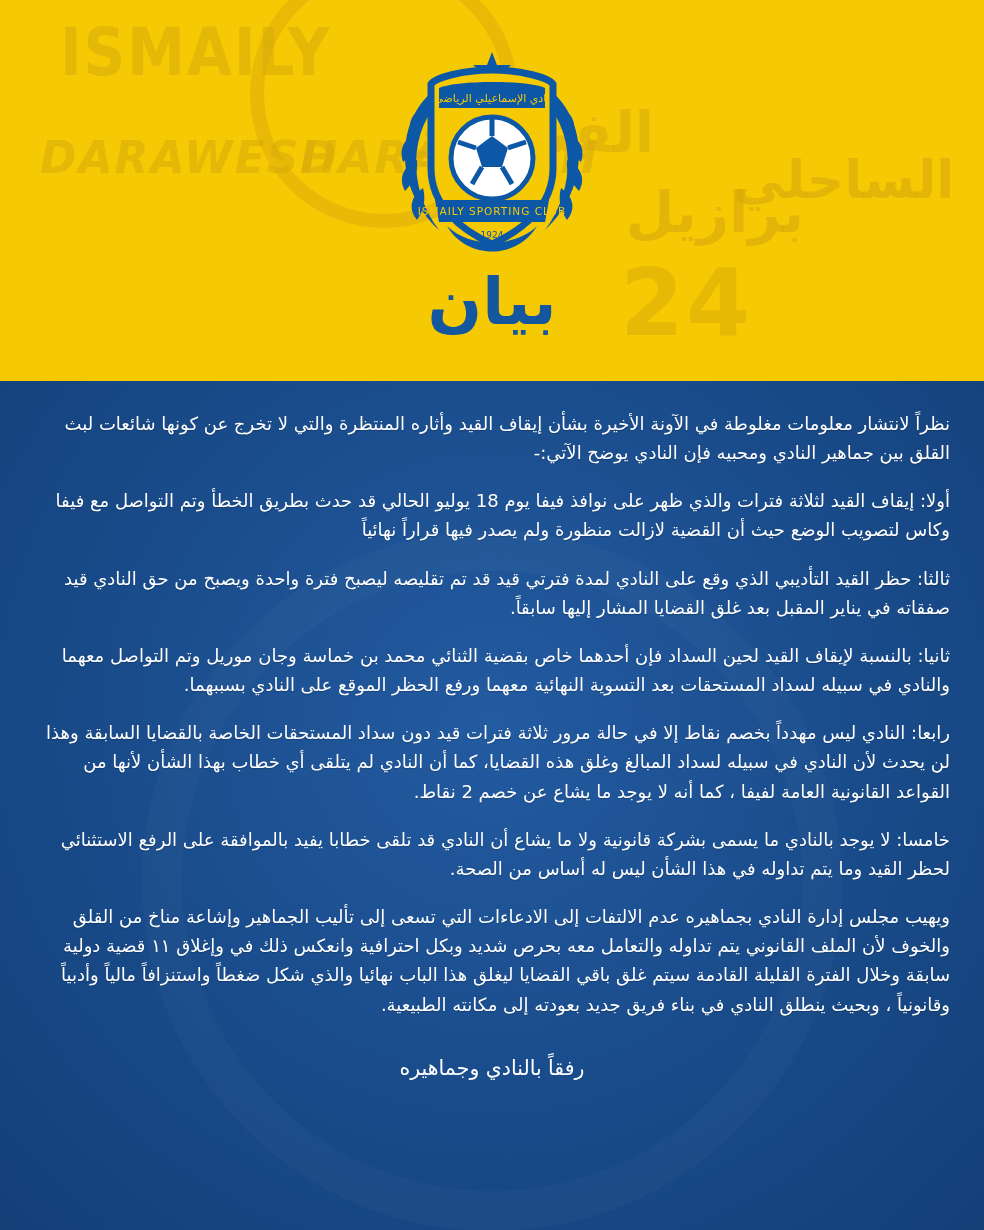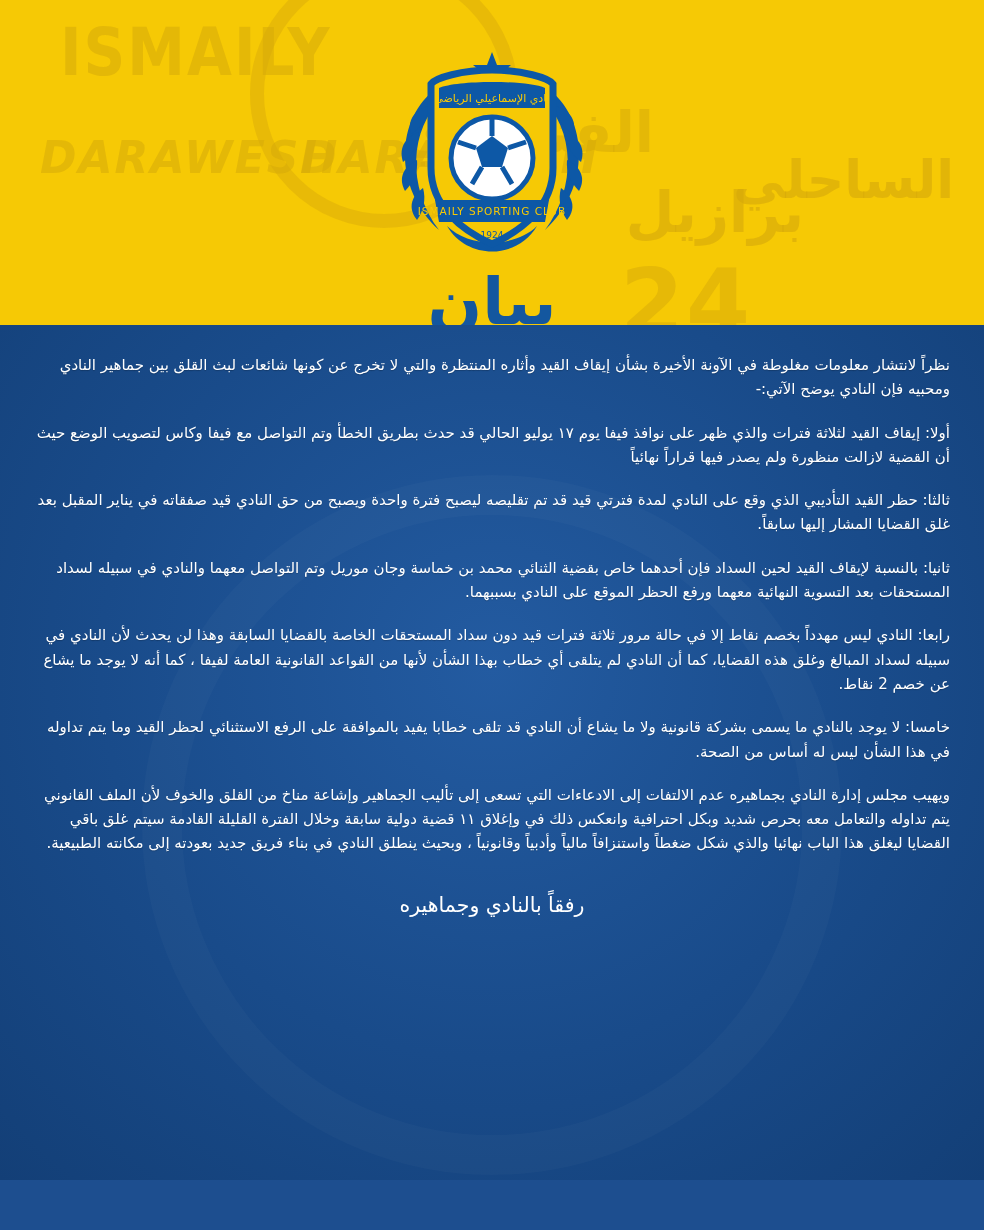--- a/index.html
+++ b/index.html
@@ -18,21 +18,21 @@
     position: relative;
     width: 984px;
     height: 1230px;
     overflow: hidden;
   }
 
   
   .header {
     position: relative;
     width: 100%;
-    height: 325px;
+    height: 381px;
     background: #f6c905;
     overflow: hidden;
     text-decoration: underline;
   }
 
   
   .wm {
     position: absolute;
     color: rgba(214, 169, 10, 0.55);
     font-weight: 700;
@@ -143,21 +143,21 @@
   }
 
   .content {
     position: relative;
     padding: 28px 34px 20px 34px;
     z-index: 2;
   }
 
   .para {
     color: #ffffff;
-    font-size: 15px;
+    font-size: 18px;
     line-height: 1.62;
     text-align: right;
     margin: 0 0 19px 0;
     direction: rtl;
     text-shadow: 0 1px 1px rgba(0,0,0,0.20);
   }
   .para:last-child { margin-bottom: 0; }
 
   .signoff {
     color: #ffffff;
@@ -217,21 +217,21 @@
       </svg>
     </div>
 
     <div class="title">بيان</div>
   </div>
 
   <div class="body-block">
     <div class="body-wm"></div>
     <div class="content">
       <p class="para">نظراً لانتشار معلومات مغلوطة في الآونة الأخيرة بشأن إيقاف القيد وأثاره المنتظرة والتي لا تخرج عن كونها شائعات لبث القلق بين جماهير النادي ومحبيه فإن النادي يوضح الآتي:-</p>
-      <p class="para">أولا: إيقاف القيد لثلاثة فترات والذي ظهر على نوافذ فيفا يوم ١٧ يوليو الحالي قد حدث بطريق الخطأ وتم التواصل مع فيفا وكاس لتصويب الوضع حيث أن القضية لازالت منظورة ولم يصدر فيها قراراً نهائياً</p>
+      <p class="para">أولا: إيقاف القيد لثلاثة فترات والذي ظهر على نوافذ فيفا يوم 18 يوليو الحالي قد حدث بطريق الخطأ وتم التواصل مع فيفا وكاس لتصويب الوضع حيث أن القضية لازالت منظورة ولم يصدر فيها قراراً نهائياً</p>
       <p class="para">ثالثا: حظر القيد التأديبي الذي وقع على النادي لمدة فترتي قيد قد تم تقليصه ليصبح فترة واحدة ويصبح من حق النادي قيد صفقاته في يناير المقبل بعد غلق القضايا المشار إليها سابقاً.</p>
       <p class="para">ثانيا: بالنسبة لإيقاف القيد لحين السداد فإن أحدهما خاص بقضية الثنائي محمد بن خماسة وجان موريل وتم التواصل معهما والنادي في سبيله لسداد المستحقات بعد التسوية النهائية معهما ورفع الحظر الموقع على النادي بسببهما.</p>
       <p class="para">رابعا: النادي ليس مهدداً بخصم نقاط إلا في حالة مرور ثلاثة فترات قيد دون سداد المستحقات الخاصة بالقضايا السابقة وهذا لن يحدث لأن النادي في سبيله لسداد المبالغ وغلق هذه القضايا، كما أن النادي لم يتلقى أي خطاب بهذا الشأن لأنها من القواعد القانونية العامة لفيفا ، كما أنه لا يوجد ما يشاع عن خصم 2 نقاط.</p>
       <p class="para">خامسا: لا يوجد بالنادي ما يسمى بشركة قانونية ولا ما يشاع أن النادي قد تلقى خطابا يفيد بالموافقة على الرفع الاستثنائي لحظر القيد وما يتم تداوله في هذا الشأن ليس له أساس من الصحة.</p>
       <p class="para">ويهيب مجلس إدارة النادي بجماهيره عدم الالتفات إلى الادعاءات التي تسعى إلى تأليب الجماهير وإشاعة مناخ من القلق والخوف لأن الملف القانوني يتم تداوله والتعامل معه بحرص شديد وبكل احترافية وانعكس ذلك في وإغلاق ١١ قضية دولية سابقة وخلال الفترة القليلة القادمة سيتم غلق باقي القضايا ليغلق هذا الباب نهائيا والذي شكل ضغطاً واستنزافاً مالياً وأدبياً وقانونياً ، وبحيث ينطلق النادي في بناء فريق جديد بعودته إلى مكانته الطبيعية.</p>
       <div class="signoff">رفقاً بالنادي وجماهيره</div>
     </div>
   </div>
 
 </div>

